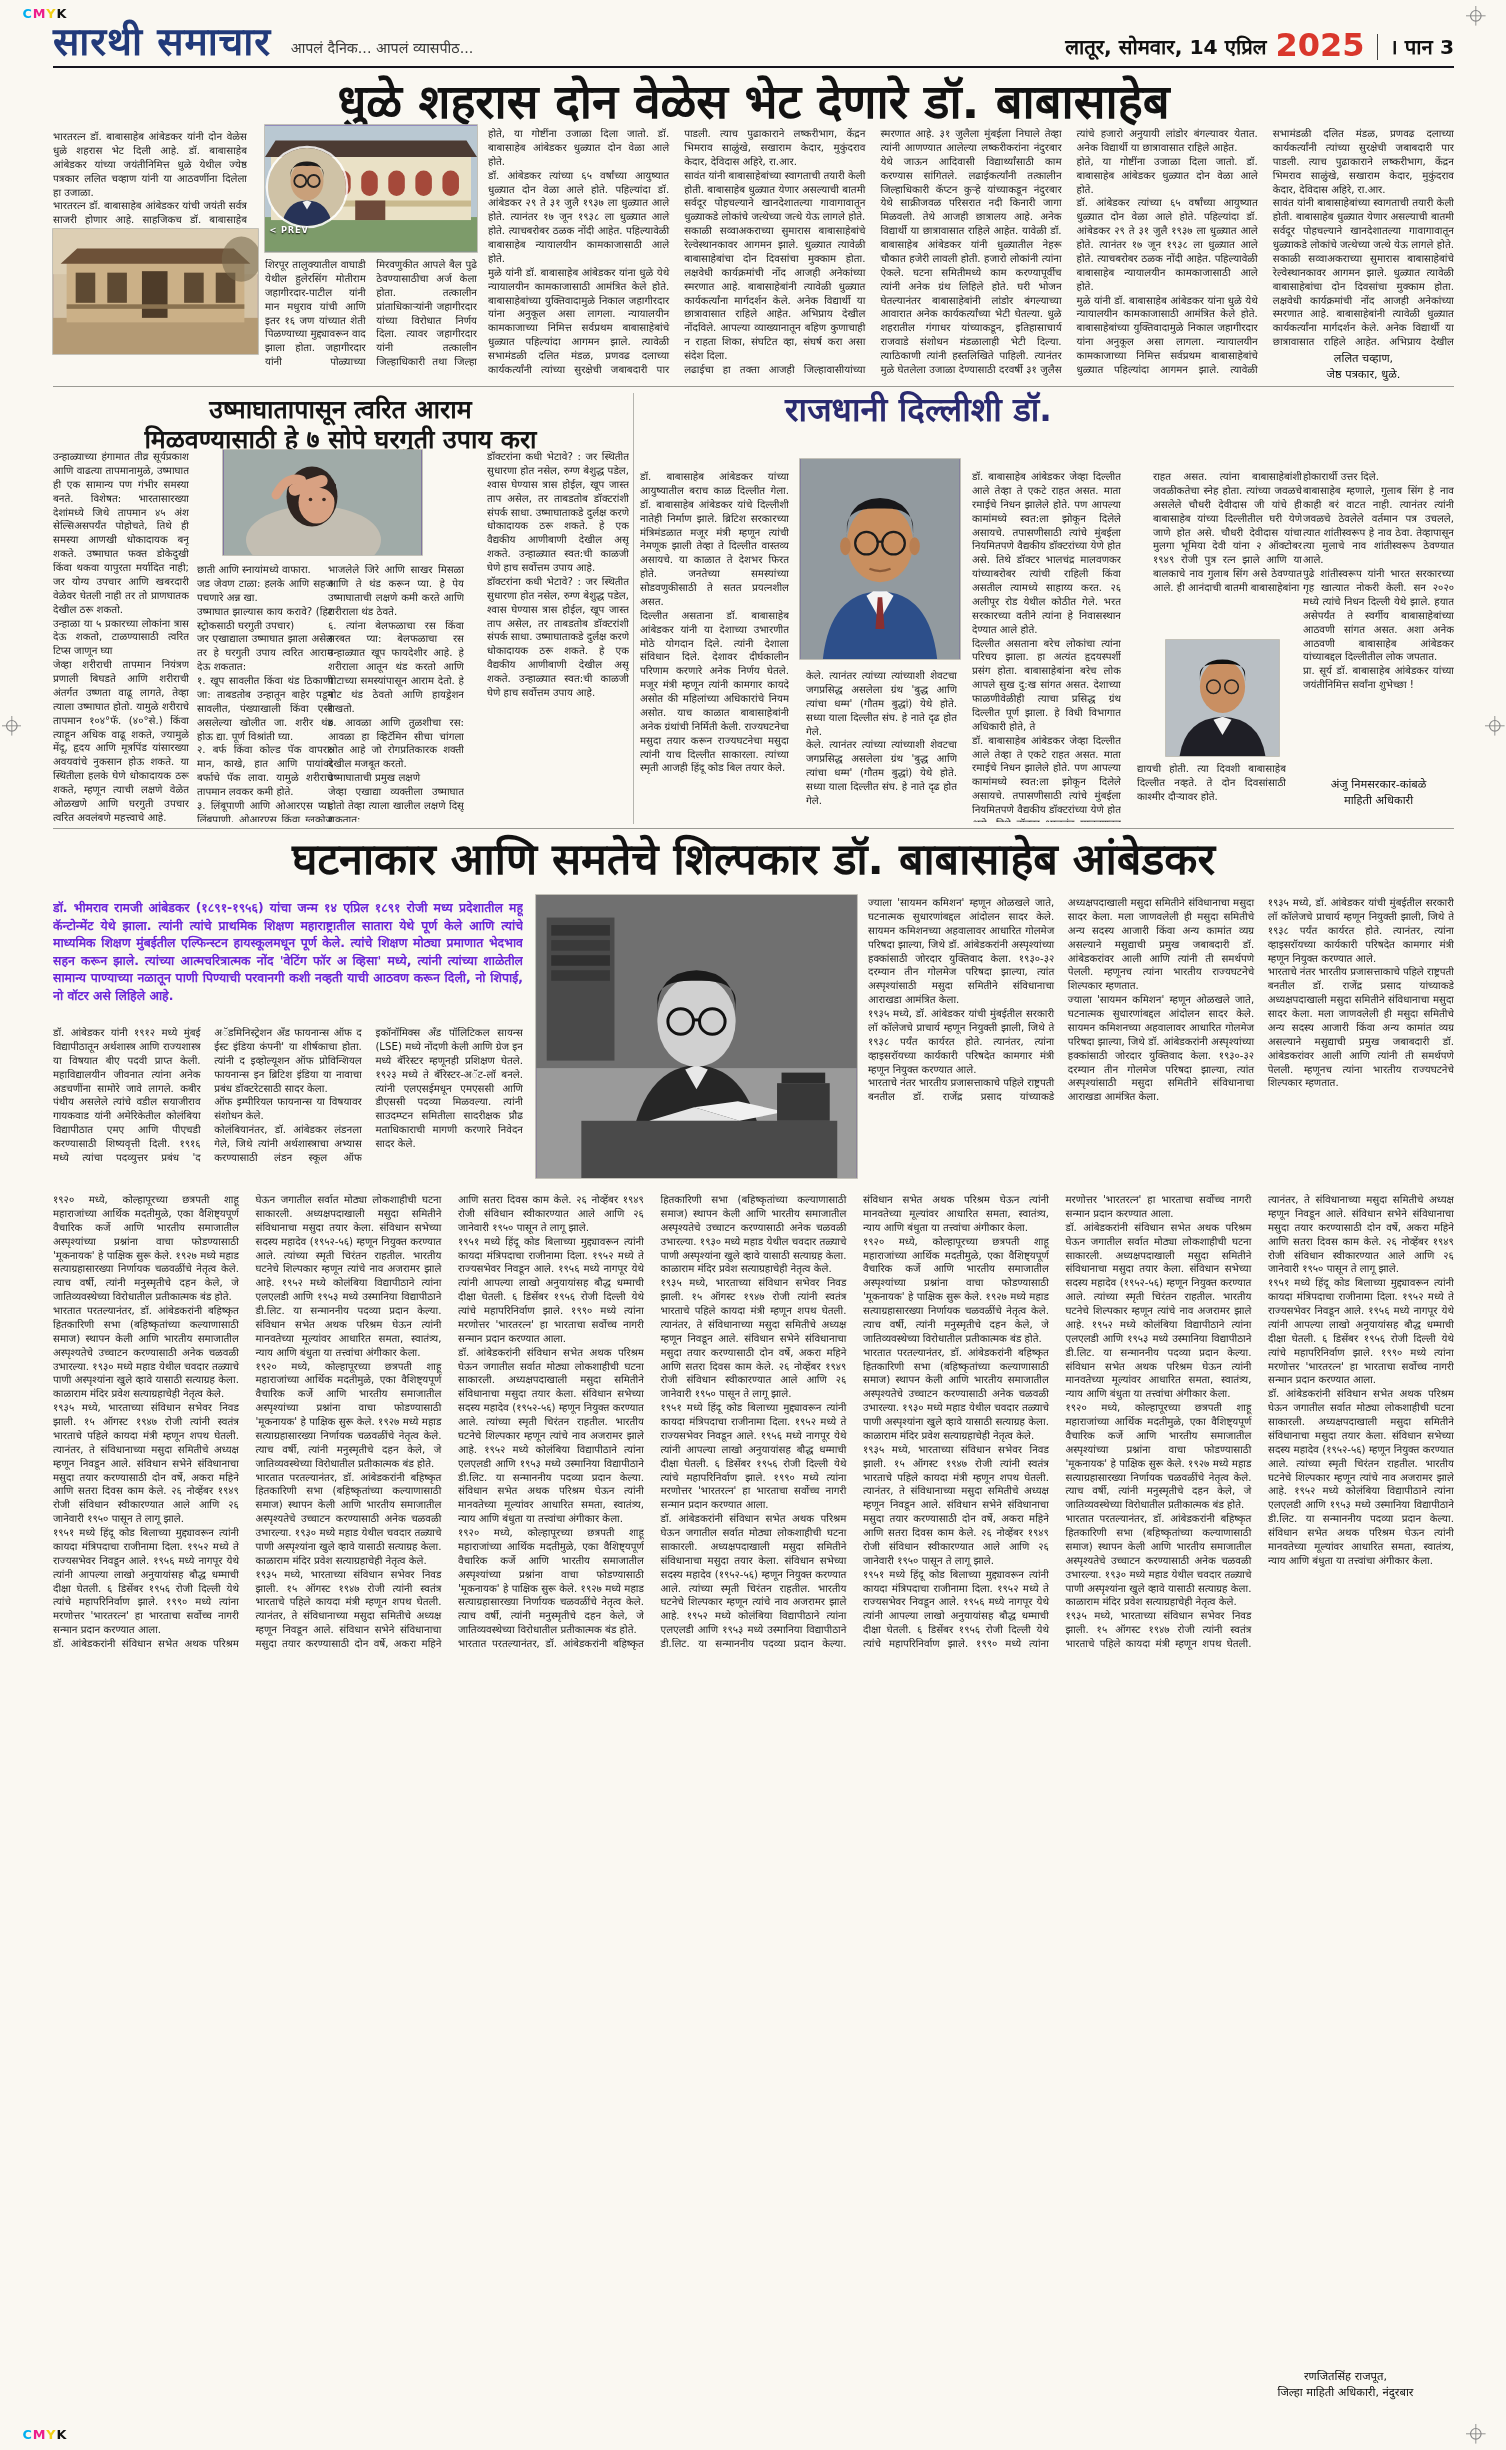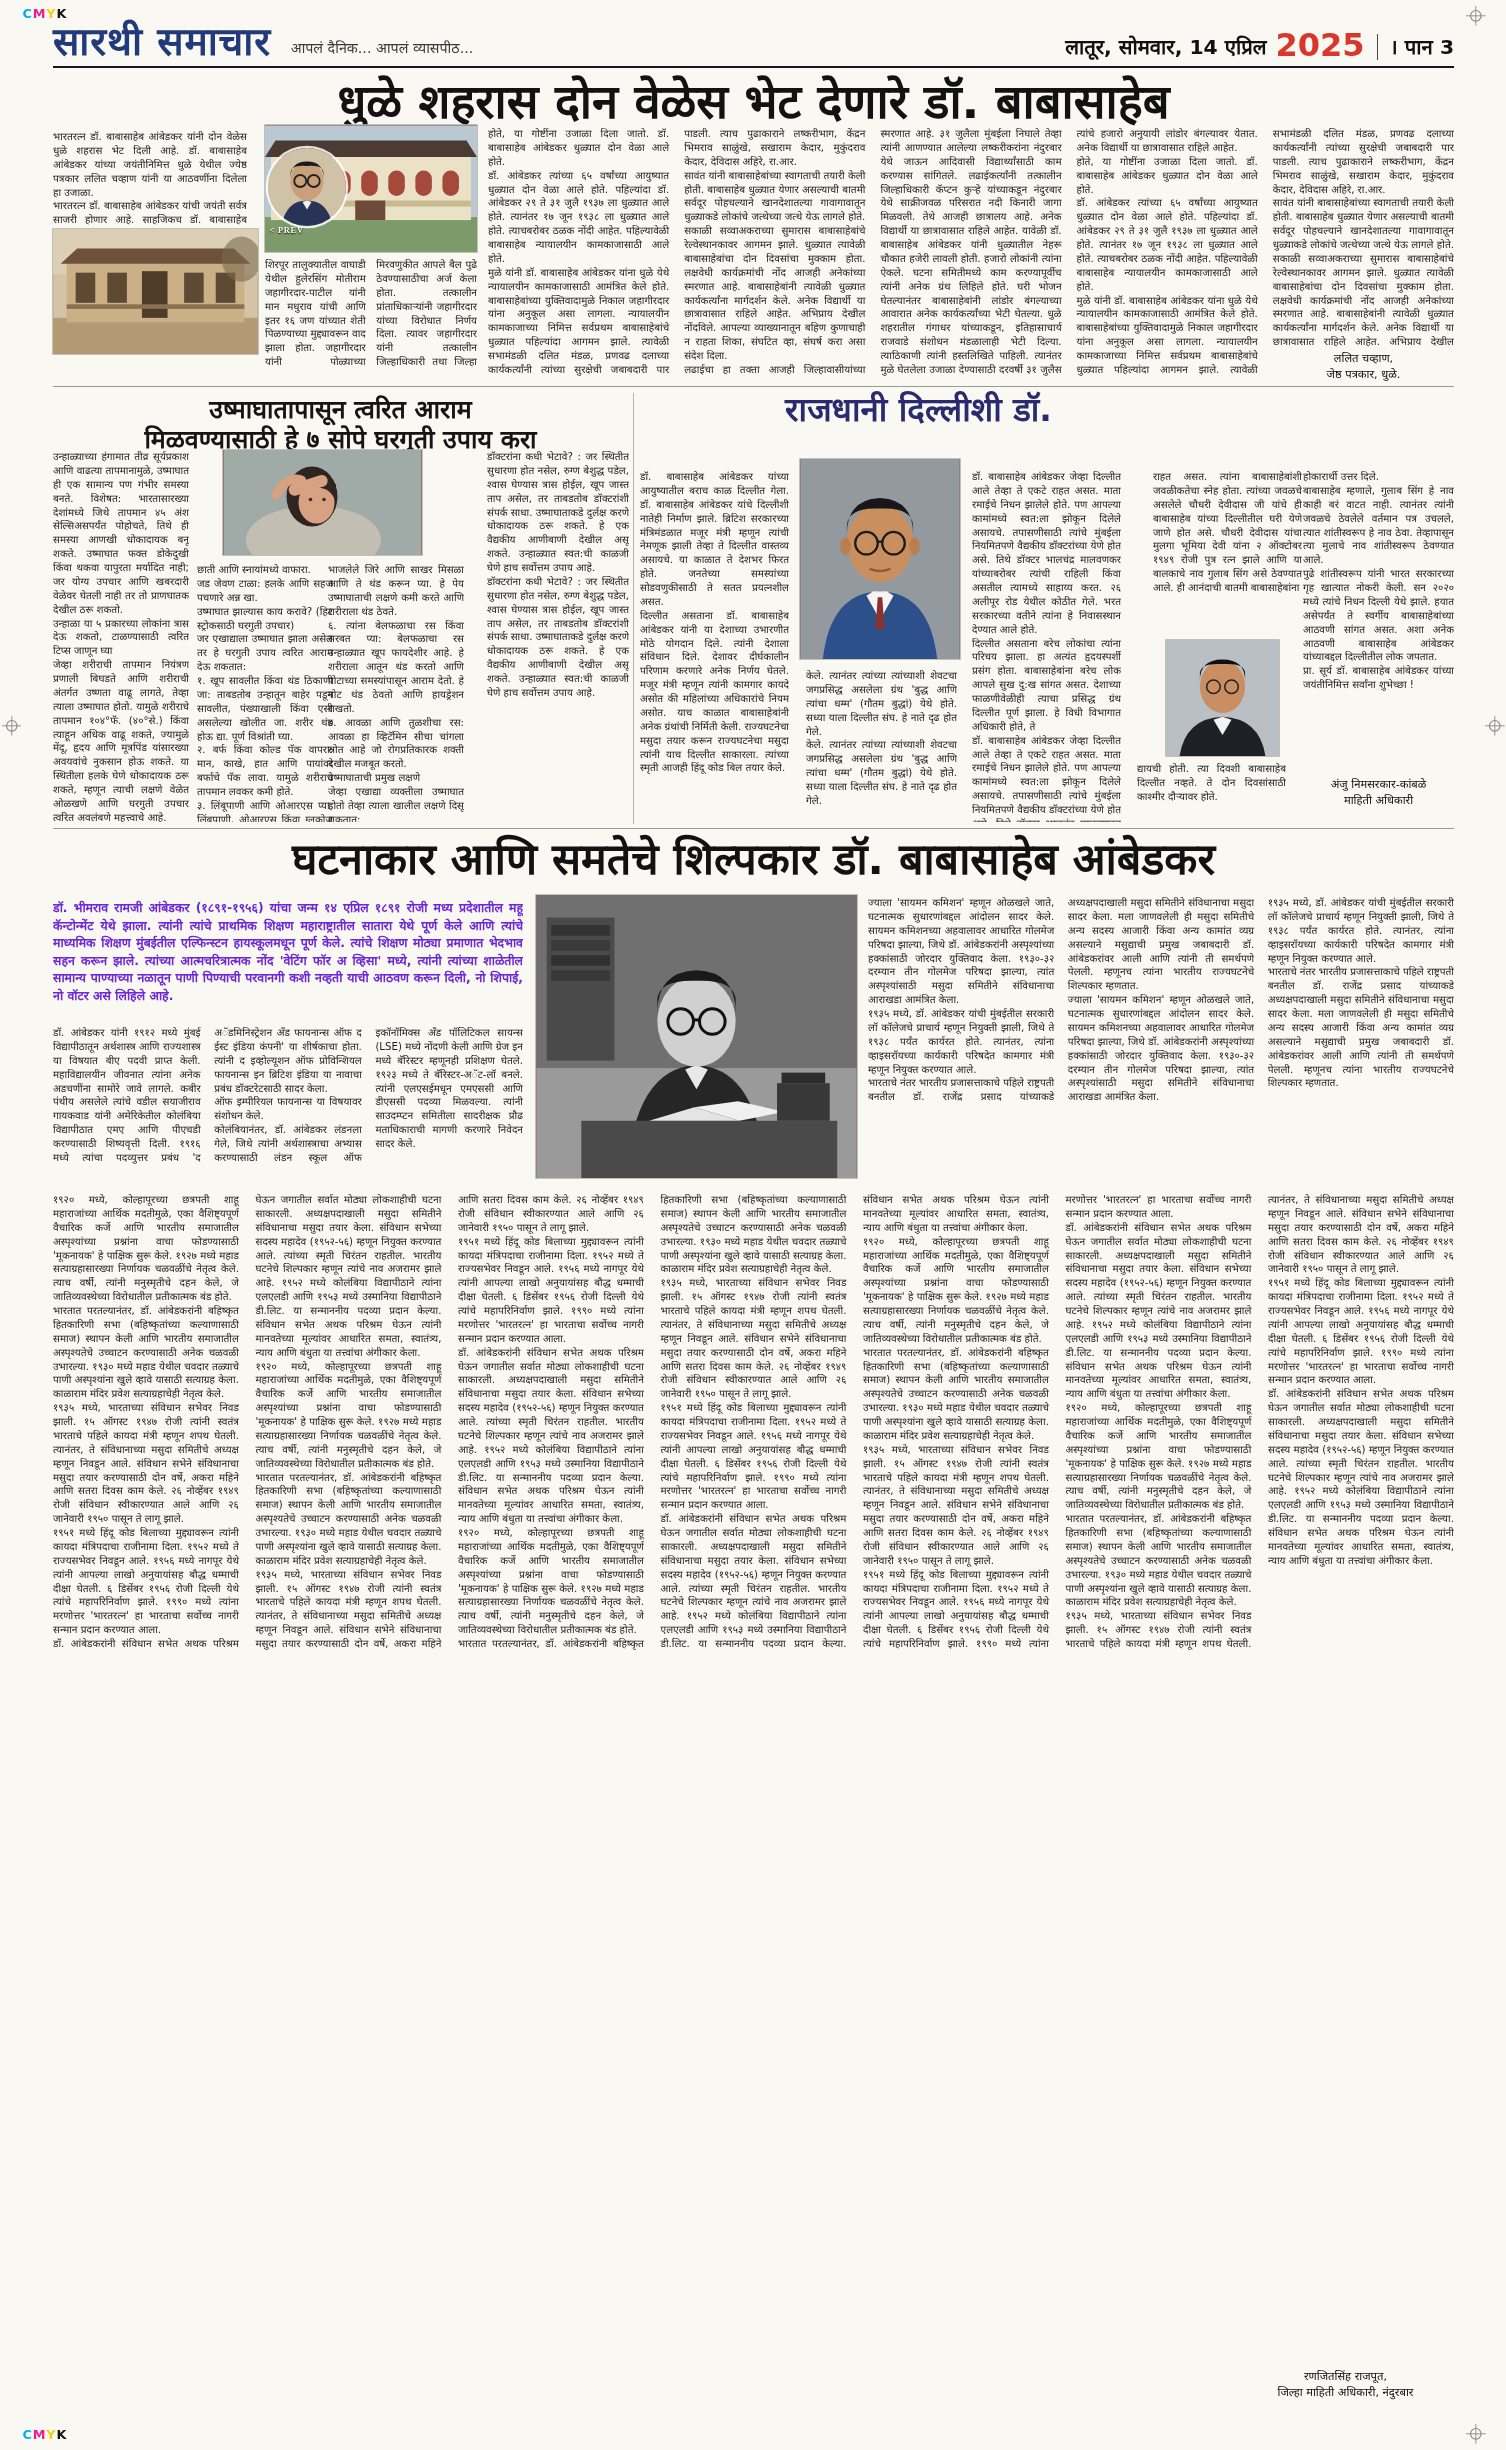--- a/index.html
+++ b/index.html
@@ -32,21 +32,21 @@
   .bt{font-size:10.2px;line-height:1.36;text-align:justify;color:#1d1d1d;overflow:hidden;white-space:pre-line;}
   .cols2{column-count:2;column-gap:10.5px;}
   .cols3{column-count:3;column-gap:13.6px;}
   .cols5{column-count:5;column-gap:15px;}
   .cols7{column-count:7;column-gap:16.6px;}
   .intro{font-size:12.4px;font-weight:bold;line-height:1.42;text-align:justify;color:#6d28d9;overflow:hidden;}
   .byline{background:#faf8f2;text-align:center;font-weight:normal;font-size:11.3px;line-height:1.4;padding:3px 1.5px;color:#101010;}
   .rule-h{background:#9a9a94;height:0.8px;}
   .rule-v{background:#b5b5af;width:0.8px;}
   
-  .photo{overflow:hidden;background:#7f1d1d;box-shadow:0 0 0 0.8px #b5b2a8;font-family:Liberation Serif, serif;}
+  .photo{overflow:hidden;background:#4c1d95;box-shadow:0 0 0 0.8px #b5b2a8;}
   .photo svg{display:block;}
   .inset-circle{position:absolute;left:3px;top:22.6px;width:78px;height:78px;border-radius:50%;overflow:hidden;box-shadow:0 0 0 2.3px rgba(255,255,255,.85);}
   .prev-label{position:absolute;left:4.5px;bottom:16.6px;color:#fff;font-size:8.3px;font-weight:bold;text-shadow:0 0.8px 1.5px #000;letter-spacing:0.8px;}
 </style>
 </head>
 <body>
 
 <div id="page">
 
   <div class="abs cmyk" style="left:22.6px;top:6px;"><span class="c">C</span><span class="m">M</span><span class="y">Y</span><span class="k">K</span></div>

